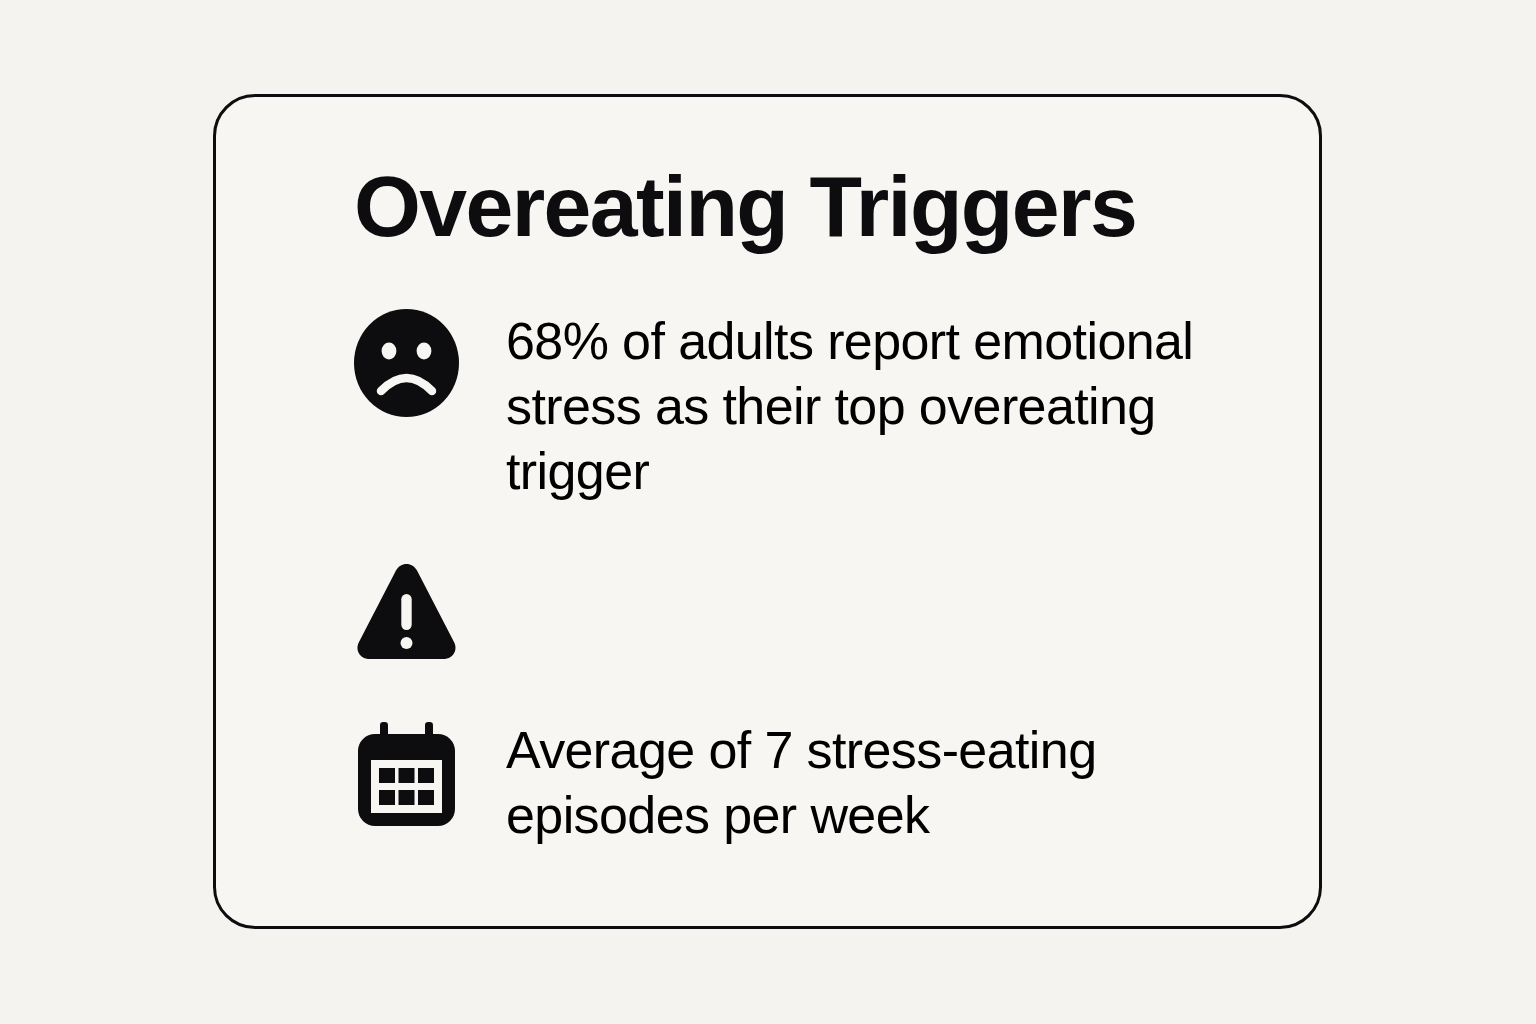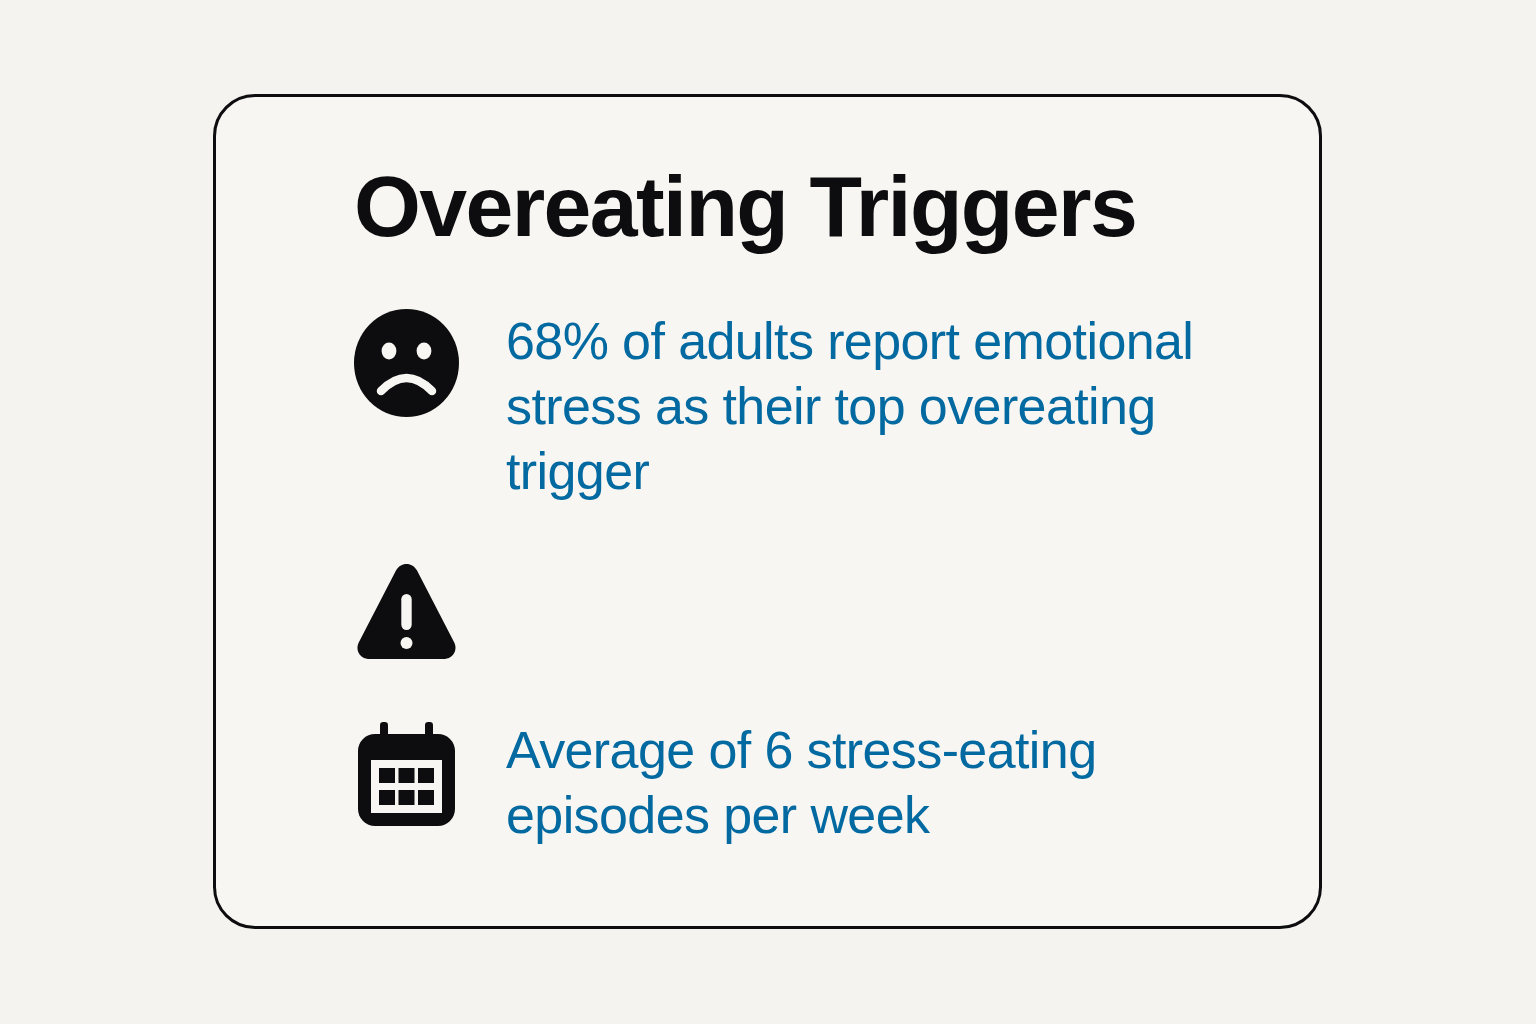--- a/index.html
+++ b/index.html
@@ -77,21 +77,21 @@
     display: block;
     width: 105px;
     height: 108px;
   }
 
   .row-text {
     font-size: 52px;
     font-weight: 400;
     line-height: 65px;
     letter-spacing: -0.6px;
-    color: #0369a1;
+    color: #000000;
     max-width: 760px;
     padding-top: 2px;
   }
 
   
   .row.row-face .row-icon   { margin-top: 2px; }
   .row.row-warning .row-icon{ margin-top: 0px; }
   .row.row-calendar .row-icon { margin-top: 4px; }
 </style>
 </head>
@@ -143,20 +143,20 @@
               <rect x="4" y="14" width="97" height="92" rx="17" fill="#0d0d0f"></rect>
               <rect x="17" y="40" width="71" height="53" fill="#f7f6f2"></rect>
               <rect x="25" y="48" width="16" height="15" fill="#0d0d0f"></rect>
               <rect x="44.5" y="48" width="16" height="15" fill="#0d0d0f"></rect>
               <rect x="64" y="48" width="16" height="15" fill="#0d0d0f"></rect>
               <rect x="25" y="70" width="16" height="15" fill="#0d0d0f"></rect>
               <rect x="44.5" y="70" width="16" height="15" fill="#0d0d0f"></rect>
               <rect x="64" y="70" width="16" height="15" fill="#0d0d0f"></rect>
             </svg>
           </span>
-          <div class="row-text">Average of 6 stress-eating episodes per week</div>
+          <div class="row-text">Average of 7 stress-eating episodes per week</div>
         </div>
 
       </div>
     </div>
   </div>
 
 </div>
 
 </body></html>

